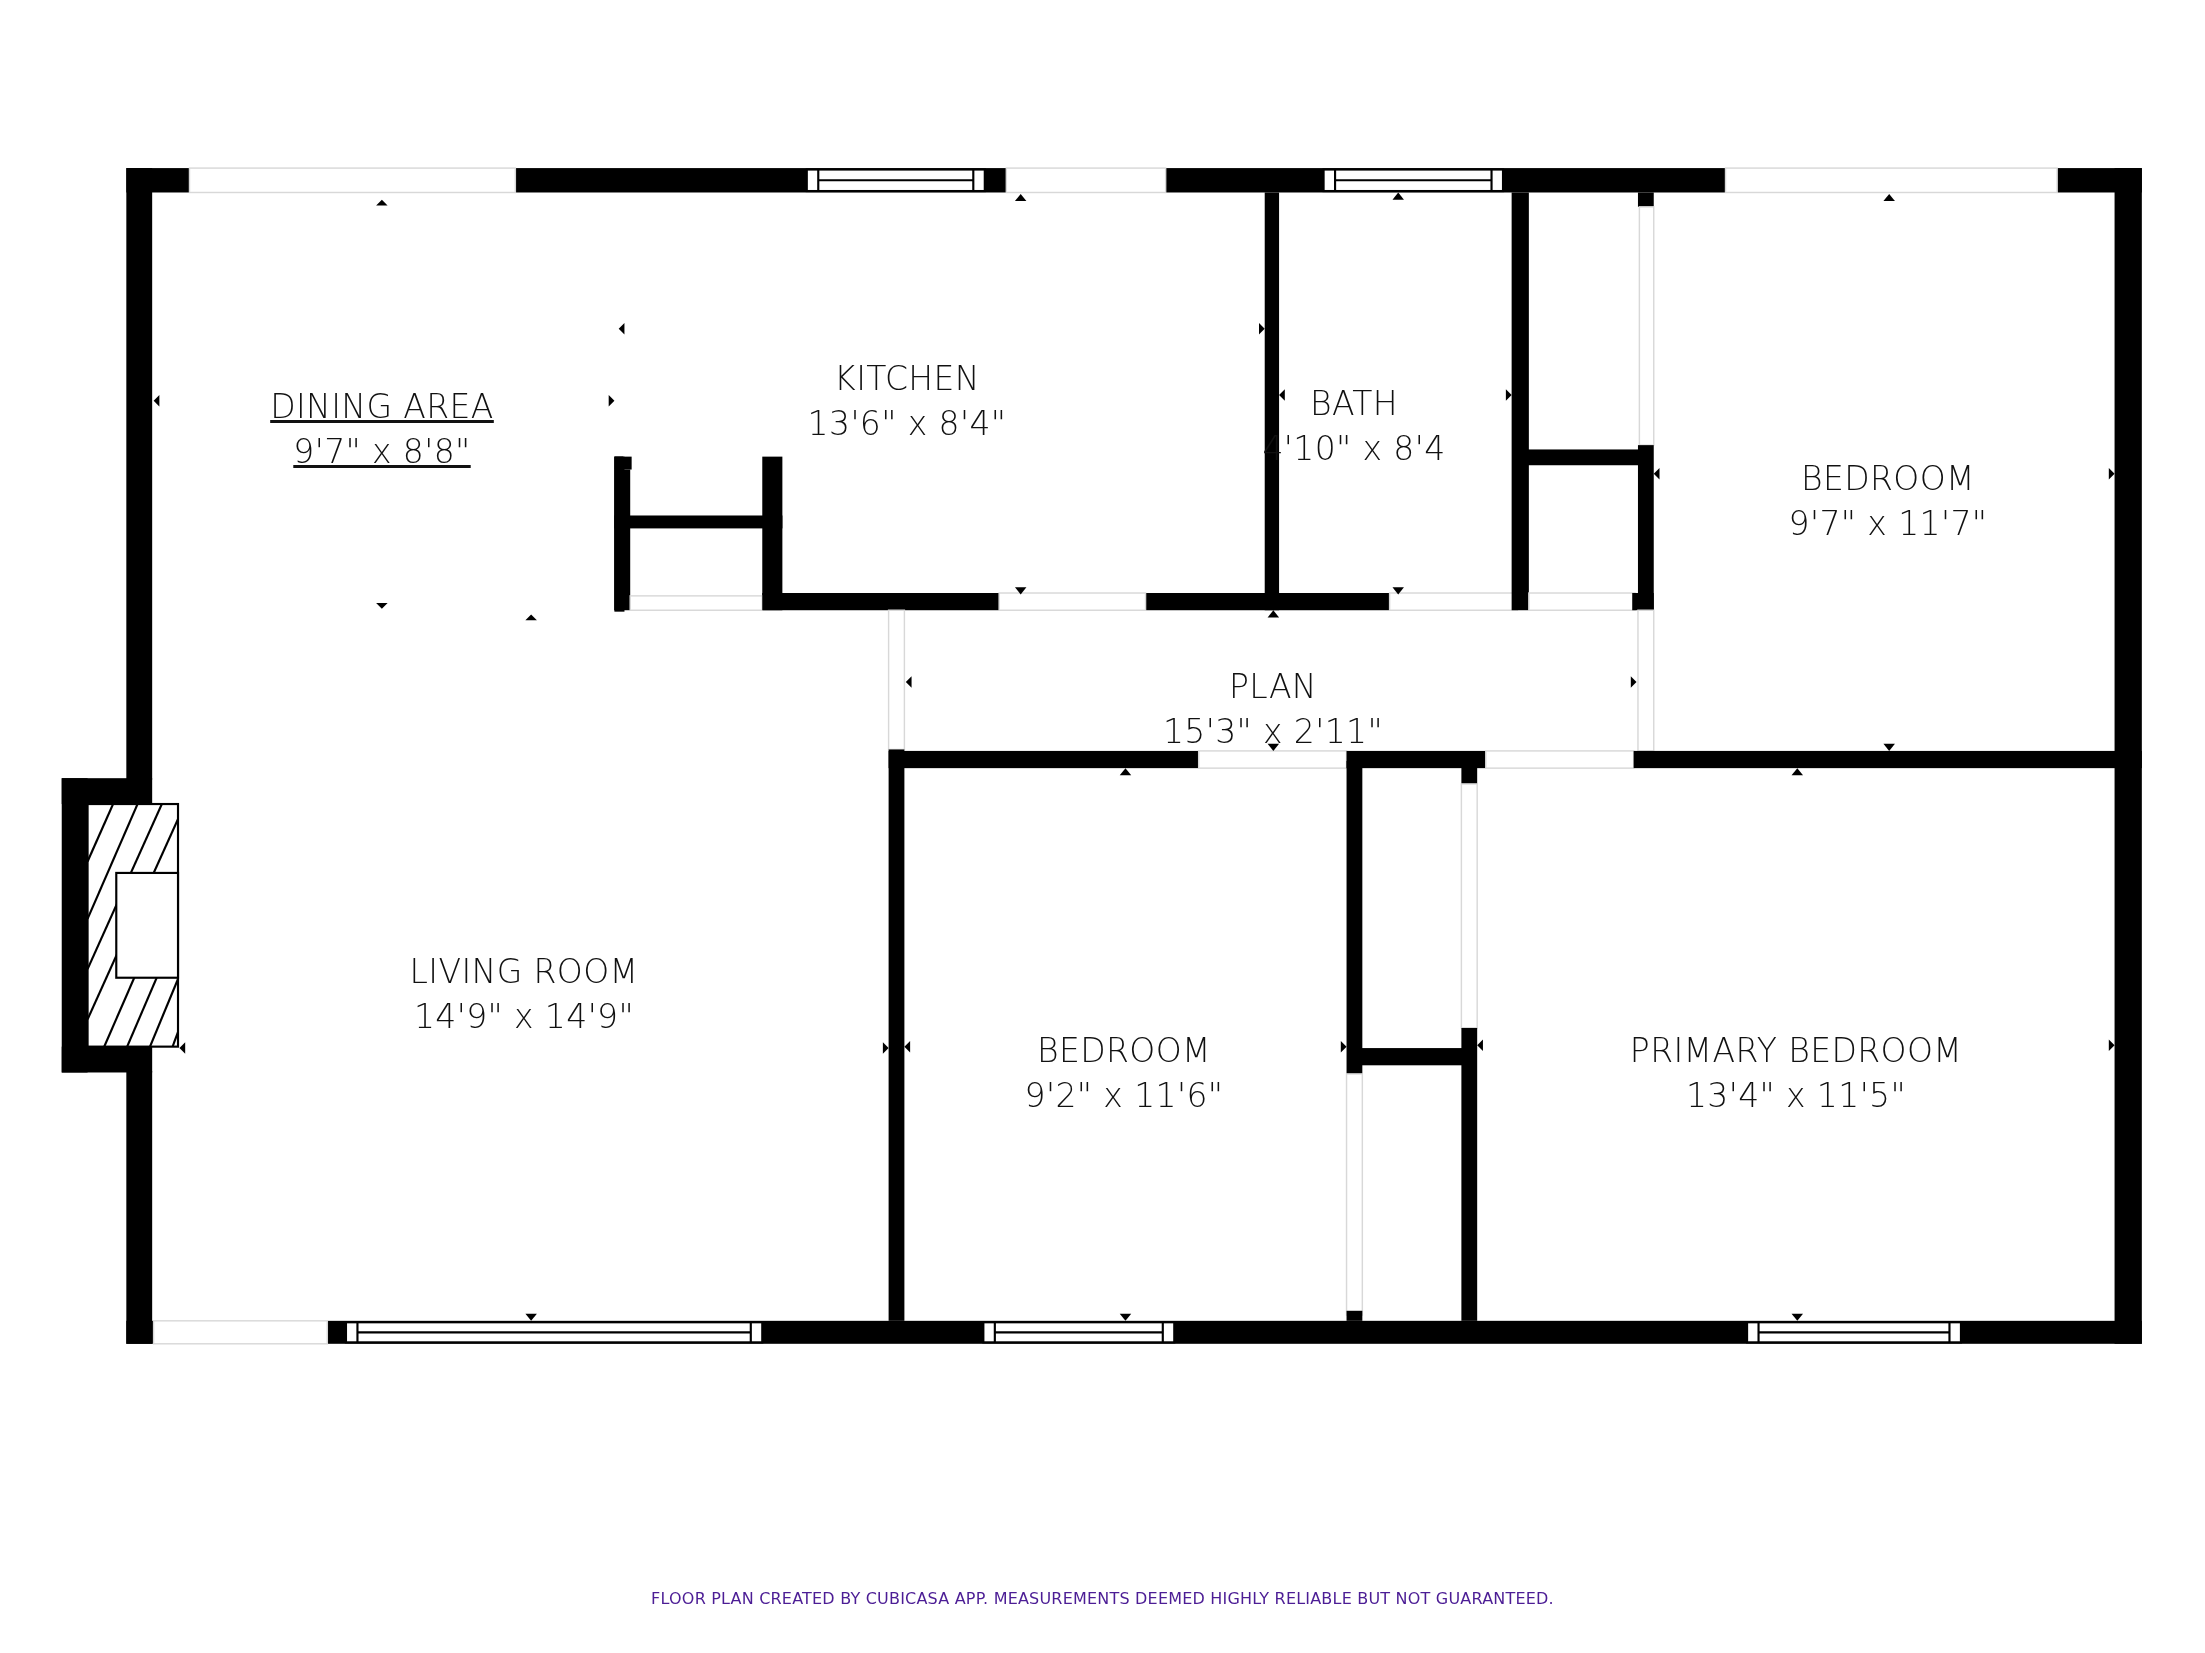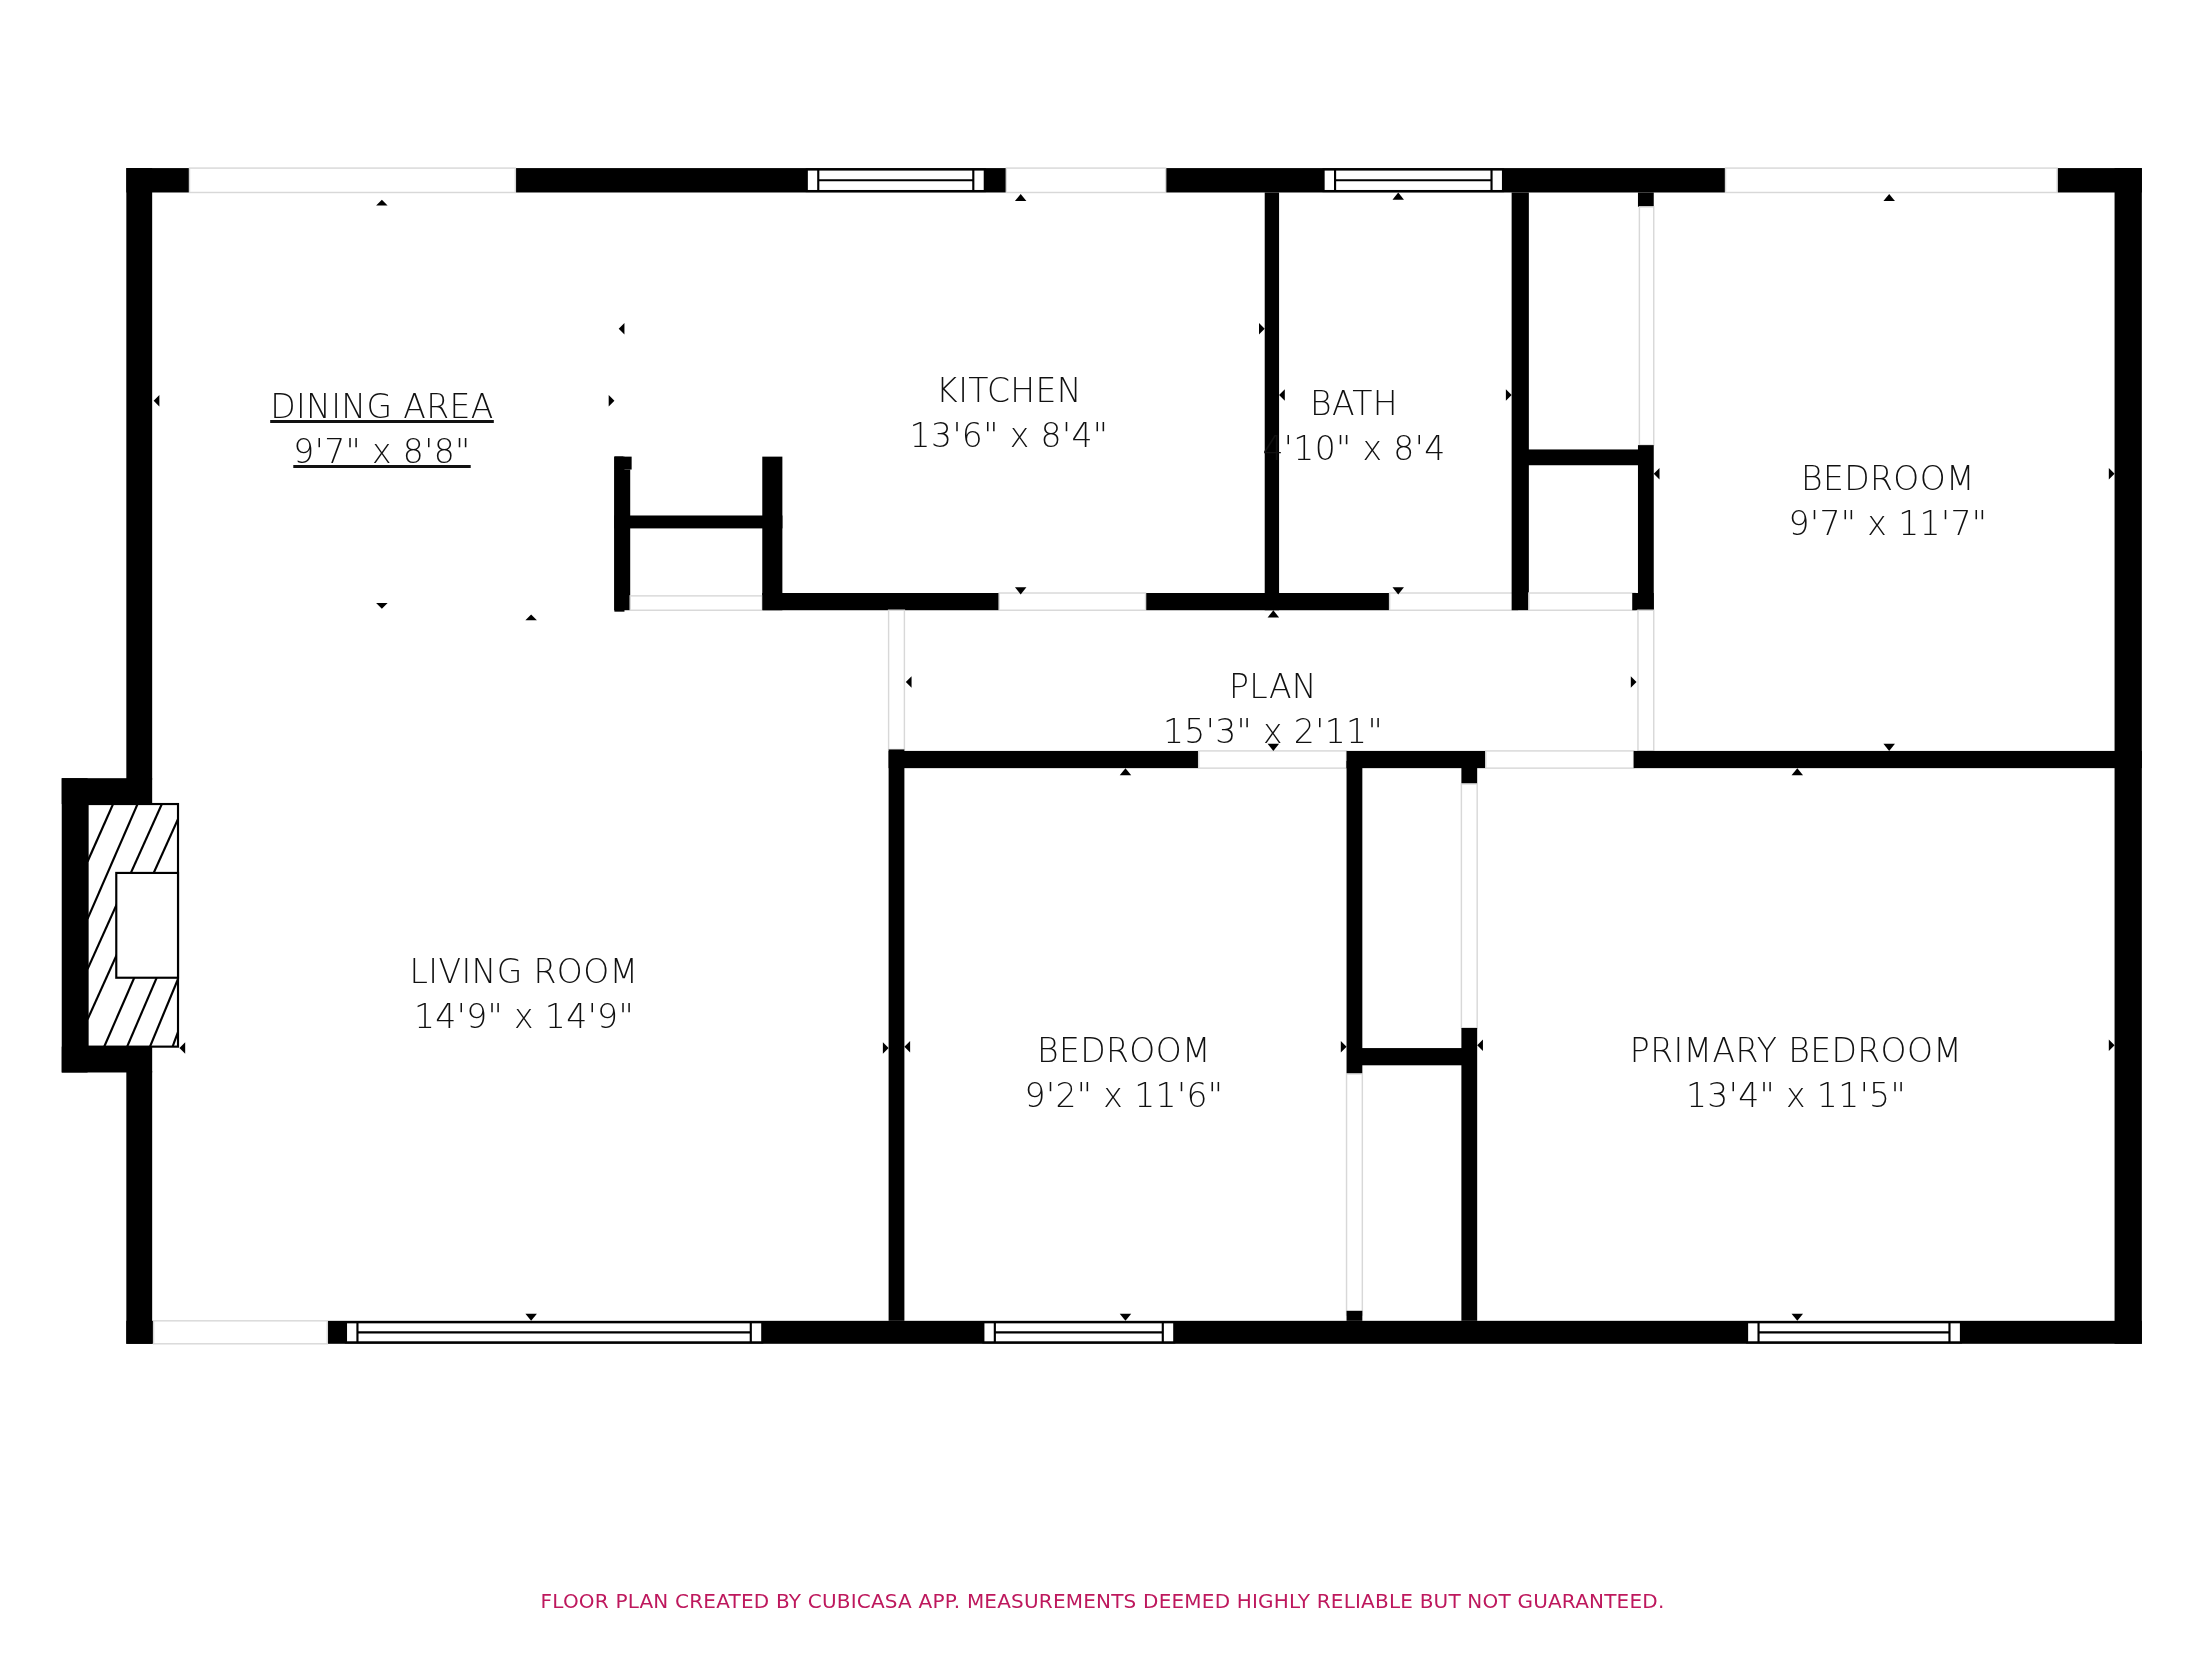--- a/index.html
+++ b/index.html
@@ -6,21 +6,21 @@
   body { width: 2205px; height: 1654px; position: relative; overflow: hidden; font-family: "DejaVu Sans", sans-serif; }
   #plan { position: absolute; left: 0; top: 0; width: 2205px; height: 1654px; }
   .wall { fill: #000000; }
   .opening { fill: #ffffff; stroke: #d8d8d8; stroke-width: 2; }
   .win-frame { fill: #ffffff; stroke: #000000; stroke-width: 3; }
   .win-line { stroke: #000000; stroke-width: 3; }
   .arrow { fill: #000000; }
   .room-label { position: absolute; transform: translate(-50%, 0); text-align: center; color: #111111; white-space: nowrap; font-family: "DejaVu Sans", sans-serif; font-weight: 300; letter-spacing: 0.4px; }
   .room-name { font-size: 33px; line-height: 43px; display: block; }
   .room-dim { font-size: 33px; line-height: 47px; display: block; }
-  .footer { position: absolute; left: 0; width: 2205px; top: 1589px; text-align: center; font-size: 20px; color: #be185d; font-family: "DejaVu Sans", sans-serif; letter-spacing: 0.2px; }
+  .footer { position: absolute; left: 0; width: 2205px; top: 1589px; text-align: center; font-size: 16px; color: #4c1d95; font-family: "DejaVu Sans", sans-serif; letter-spacing: 0.2px; }
 </style>
 </head>
 <body>
 
 <svg id="plan" viewBox="0 0 3072 2304" xmlns="http://www.w3.org/2000/svg">
 
   <g>
 
     <rect class="wall" x="176" y="234" width="88" height="34"></rect>
     <rect class="wall" x="718" y="234" width="684" height="34"></rect>
@@ -188,21 +188,21 @@
     <polygon points="2504,1840 2496,1830 2512,1830"></polygon>
     <polygon points="2058,1456 2066,1448 2066,1464"></polygon>
     <polygon points="2946,1456 2938,1448 2938,1464"></polygon>
   </g>
 </svg>
 
 <div class="room-label" style="left:382px; top:385px;text-decoration:underline;">
   <span class="room-name">DINING AREA</span>
   <span class="room-dim">9'7" x 8'8"</span>
 </div>
-<div class="room-label" style="left:1009px; top:357px;margin-top:12px;">
+<div class="room-label" style="left:907px; top:357px;">
   <span class="room-name">KITCHEN</span>
   <span class="room-dim">13'6" x 8'4"</span>
 </div>
 <div class="room-label" style="left:1354px; top:382px;">
   <span class="room-name">BATH</span>
   <span class="room-dim">4'10" x 8'4</span>
 </div>
 <div class="room-label" style="left:1888px; top:457px;">
   <span class="room-name">BEDROOM</span>
   <span class="room-dim">9'7" x 11'7"</span>

